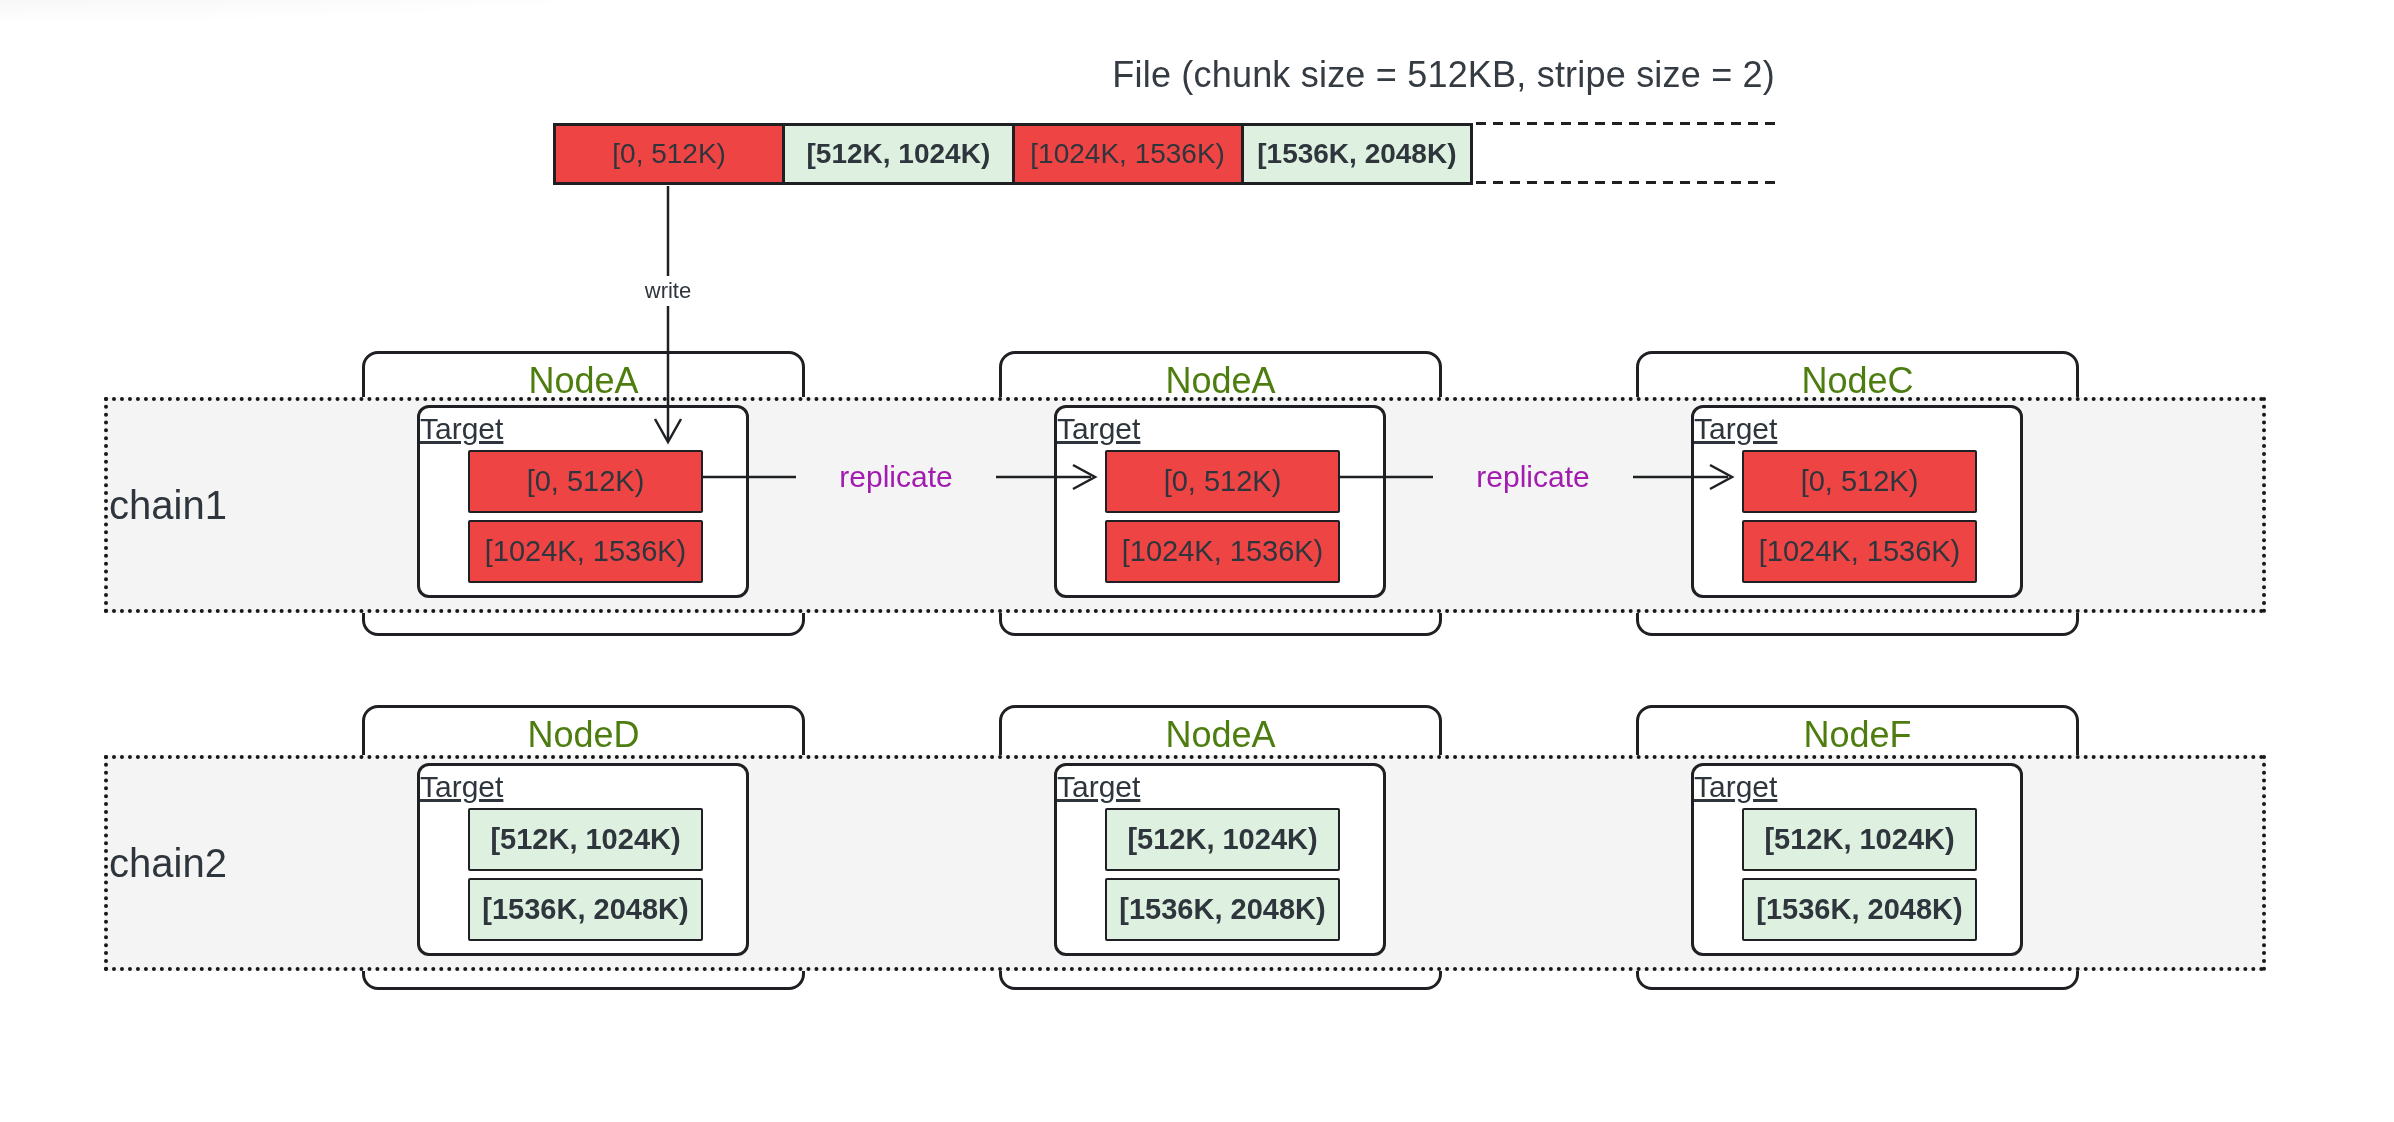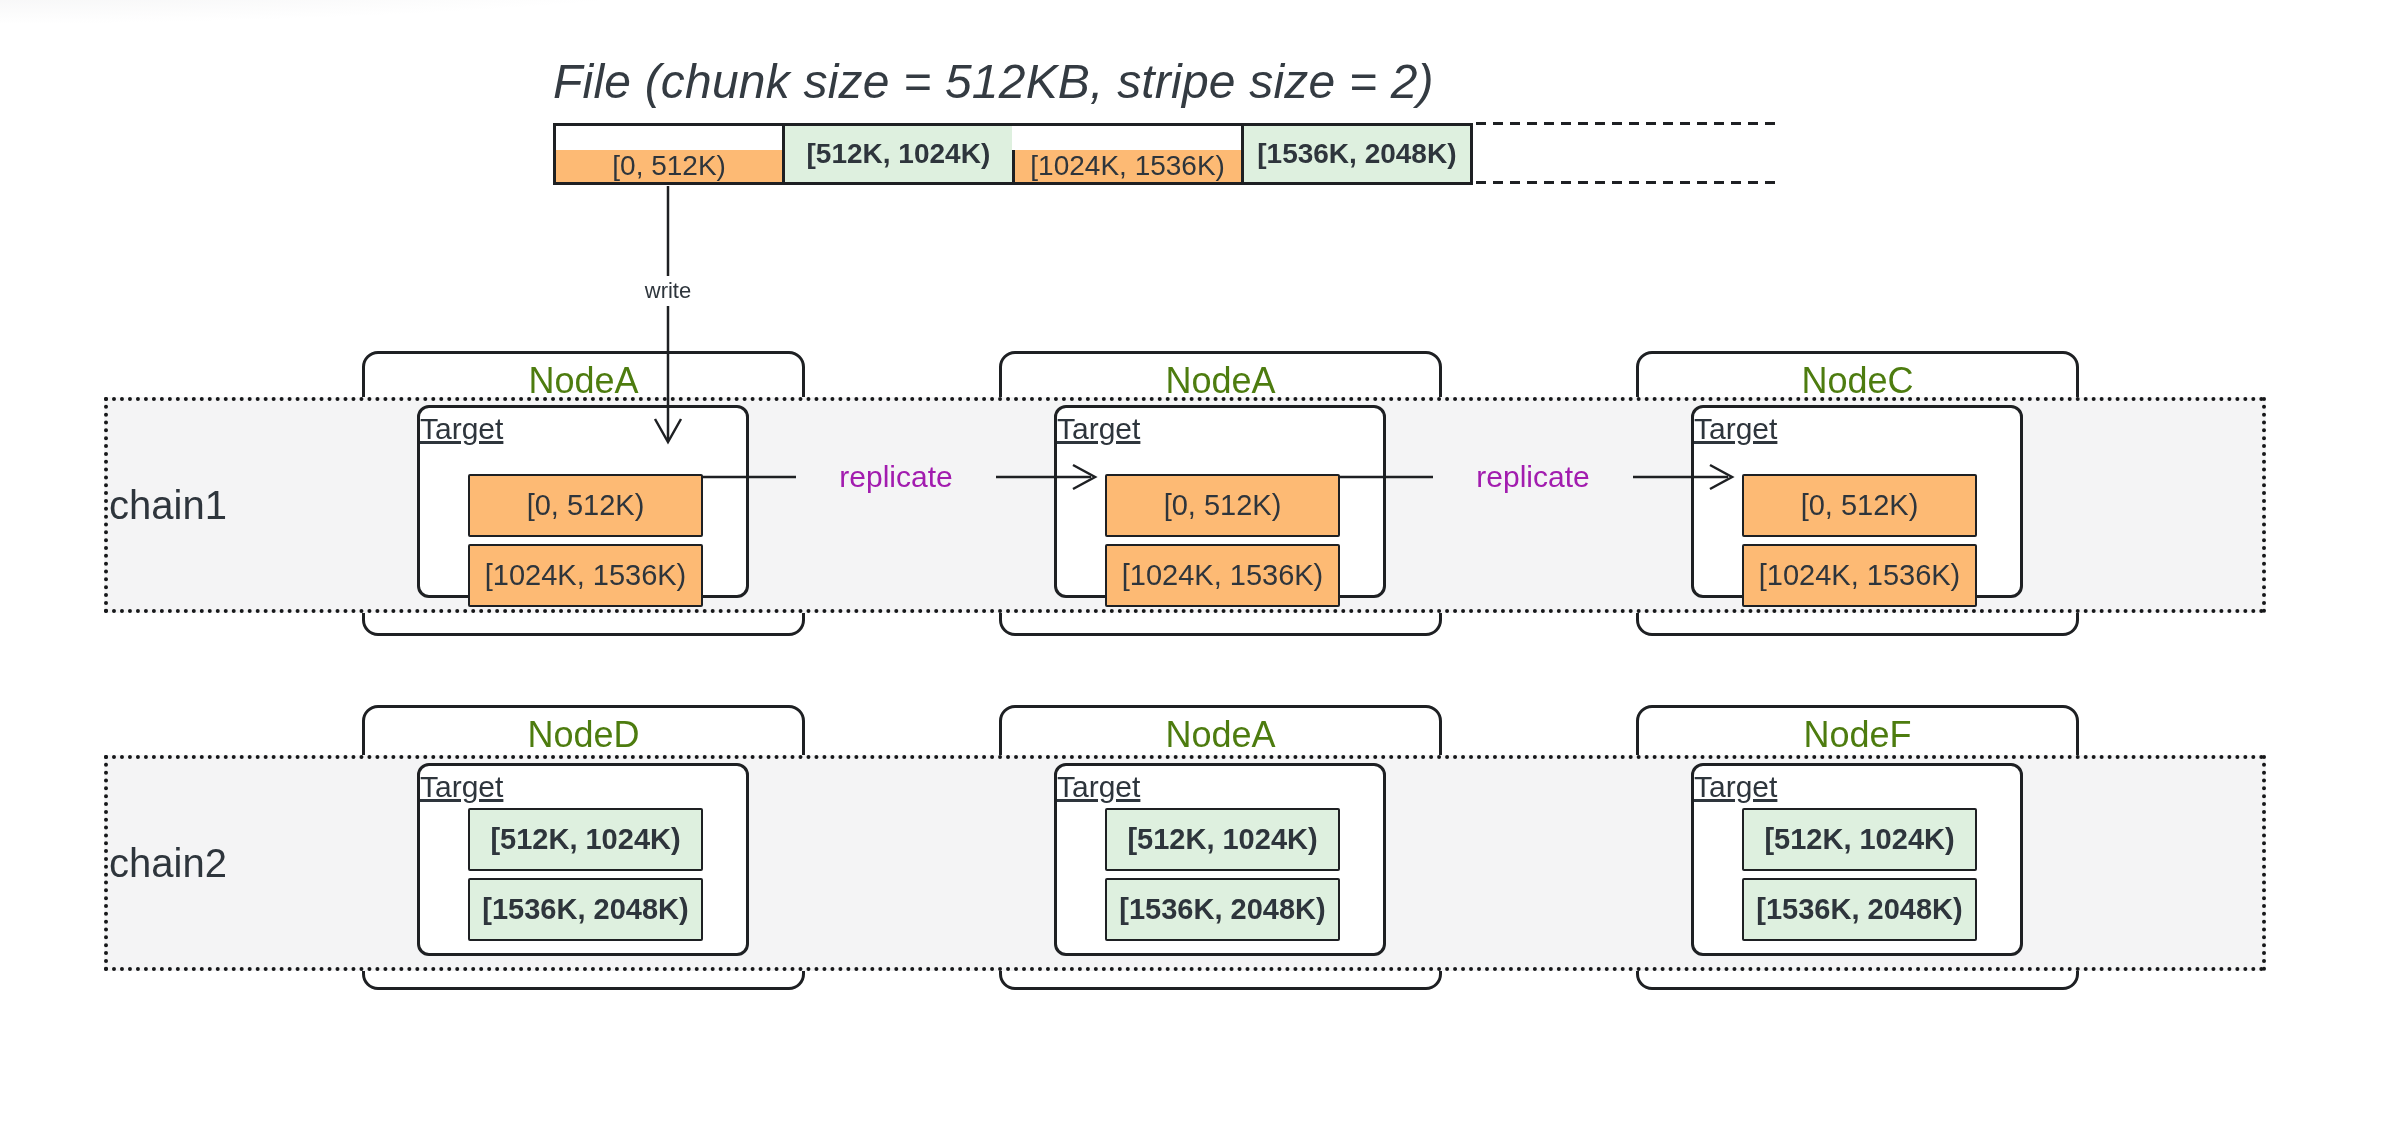--- a/index.html
+++ b/index.html
@@ -16,45 +16,44 @@
   .corner-shade {
     position: absolute; top: 0; left: 0;
     width: 1150px; height: 44px;
     background: radial-gradient(ellipse 1200px 90px at -60px -40px,
                 rgba(110,112,122,0.13), rgba(110,112,122,0.0) 72%);
     pointer-events: none;
   }
   .title {
     position: absolute;
     left: 553px; top: 54px; width: 1222px;
-    text-align: left;
-    font-size: 48px;
+    text-align: right;
+    font-size: 36px;
     letter-spacing: 0.2px;
     color: #343b42;
-    font-style: italic;
   }
   
   .filebar {
     position: absolute;
     left: 553px; top: 123px;
     width: 920px; height: 62px;
     display: flex;
     border: 3px solid #1e2023;
     background: #fff;
     z-index: 4;
   }
   .fchunk {
     flex: 1 1 0;
     display: flex; align-items: center; justify-content: center;
     font-size: 28px;
     color: #2e353c;
     border-left: 3px solid #1e2023;
   }
   .fchunk:first-child { border-left: none; }
-  .c-yellow { background: #fdba74; margin-top: 24px; }
+  .c-yellow { background: #ef4444; }
   .c-green  { background: #def0df; font-weight: bold; }
   .dash-line {
     position: absolute;
     left: 1476px; width: 300px; height: 3px;
     background: repeating-linear-gradient(90deg, #1e2023 0 10px, transparent 10px 17px);
     z-index: 3;
   }
   
   .band {
     position: absolute;

